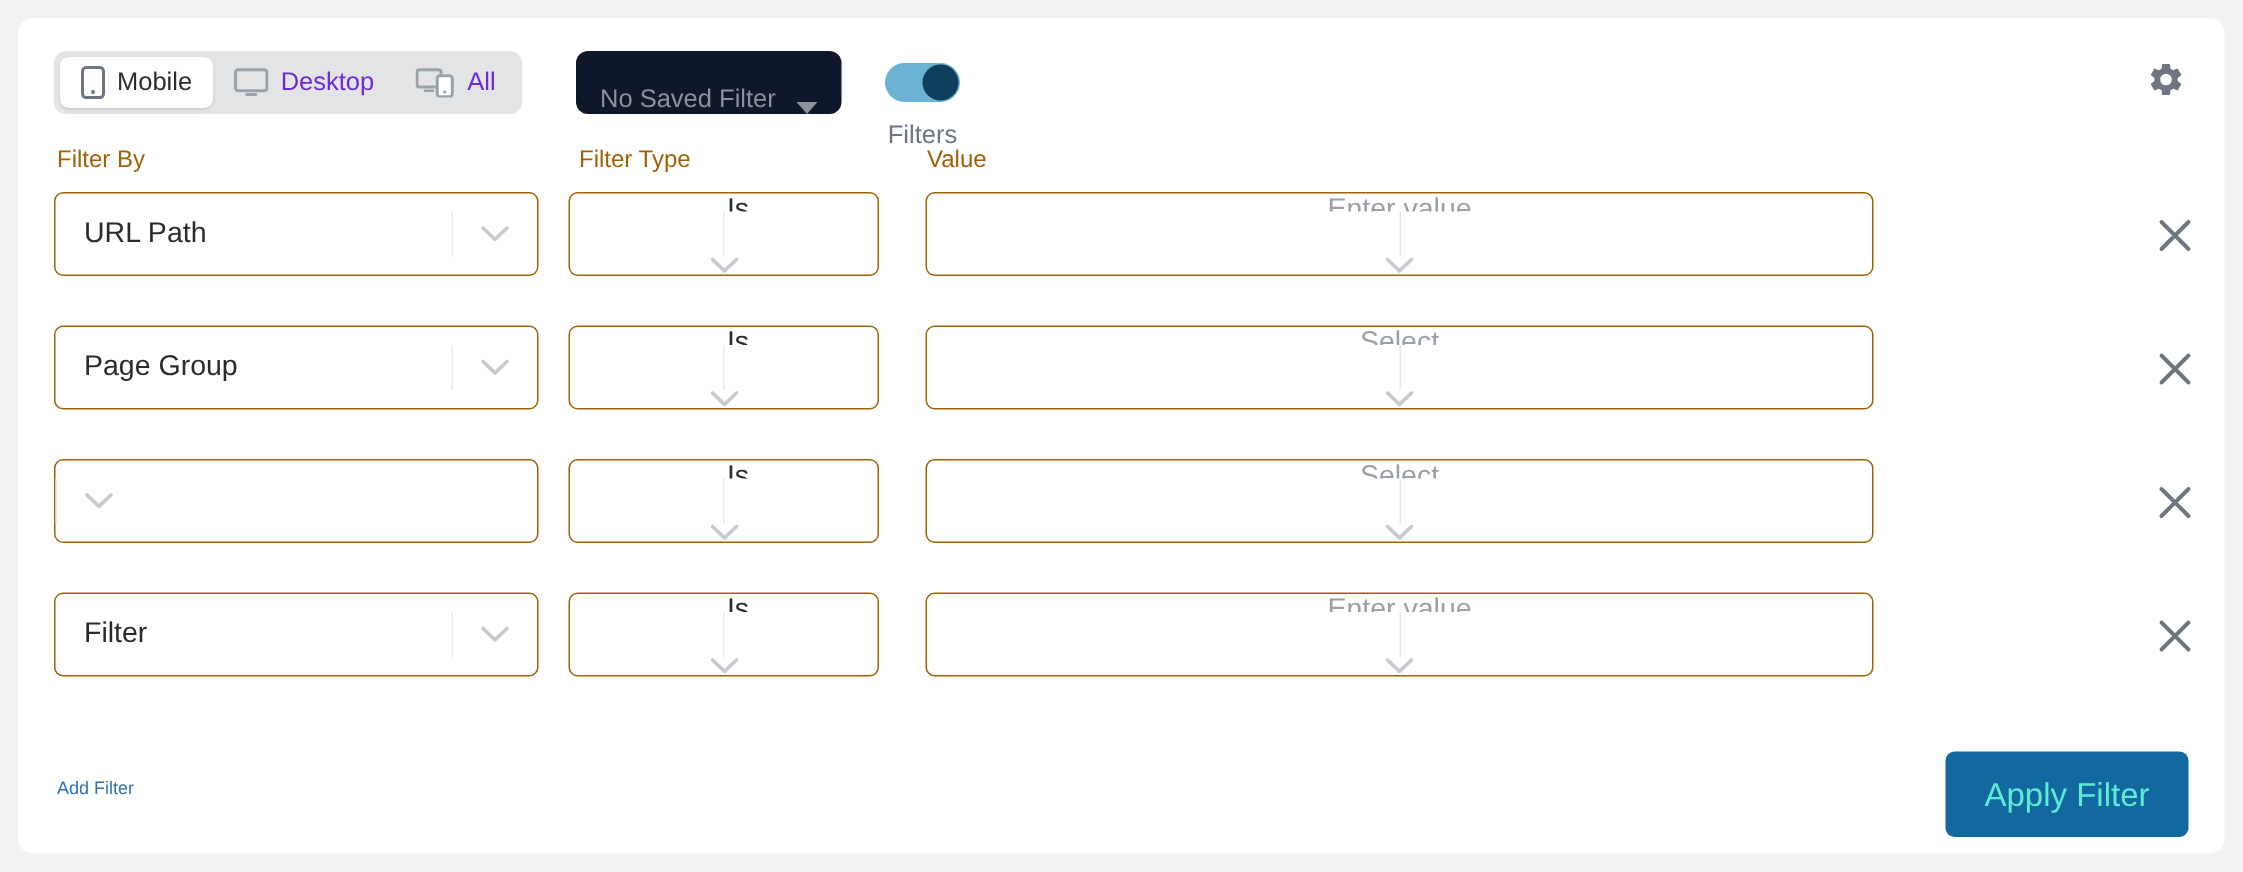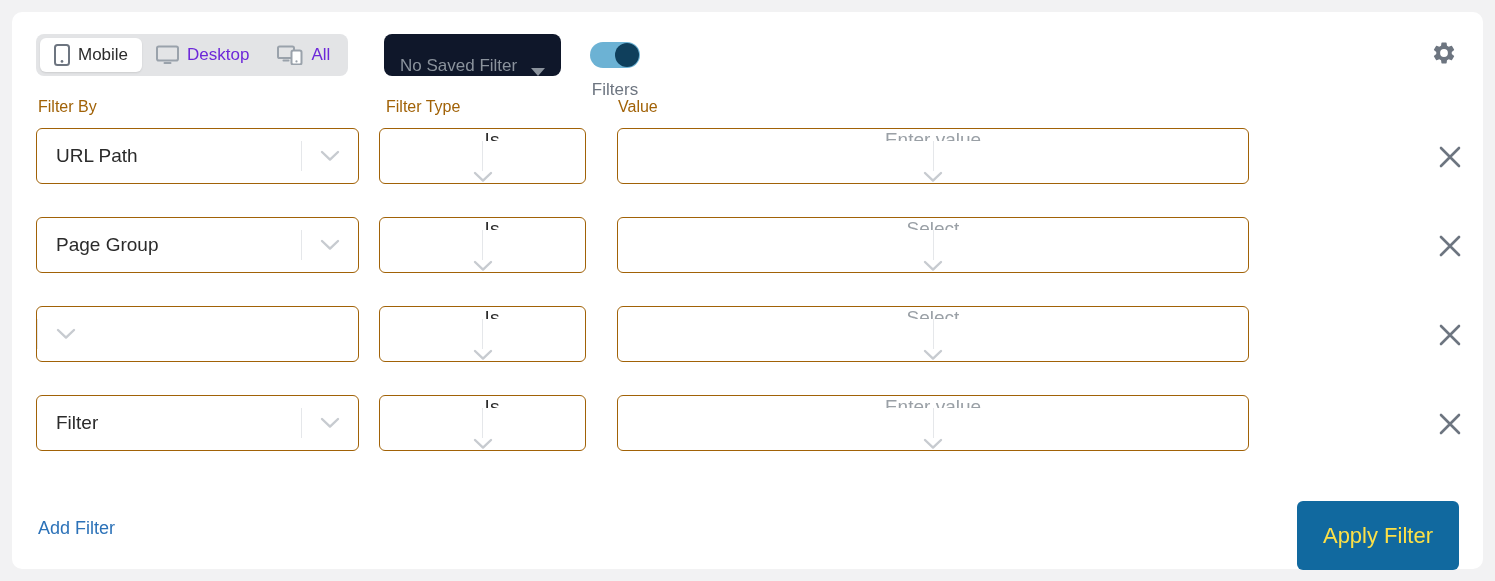--- a/index.html
+++ b/index.html
@@ -212,33 +212,33 @@
     position: absolute;
     left: 24px;
     right: 24px;
     top: 470px;
     height: 70px;
   }
   .add-filter {
     position: absolute;
     left: 2px;
     top: 36px;
-    font-size: 18px;
+    font-size: 12px;
     color: #2c72b8;
     cursor: pointer;
     user-select: none;
   }
   .apply-btn {
     position: absolute;
     right: 0;
     top: 19px;
-    height: 69px;
+    height: 57px;
     padding: 0 26px;
     background: #11699f;
-    color: #fde047;
+    color: #5eead4;
     font-size: 22px;
     border: none;
     border-radius: 6px;
     cursor: pointer;
     font-family: "Liberation Sans", sans-serif;
   }
 </style>
 </head>
 <body>
 

